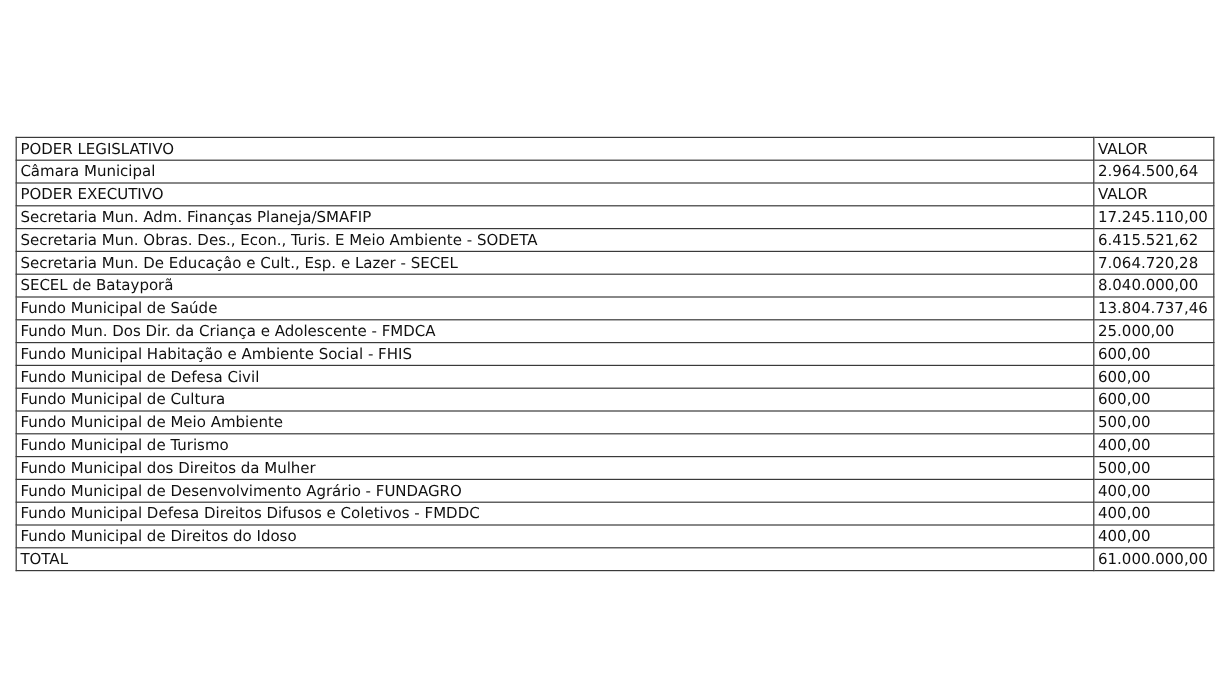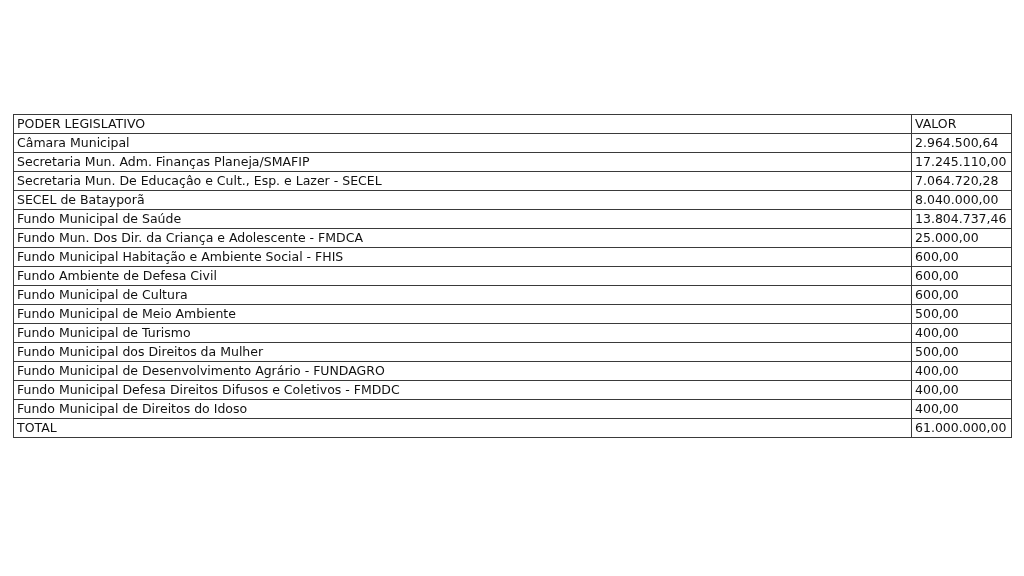--- a/index.html
+++ b/index.html
@@ -53,22 +53,30 @@
     <tbody>
         <tr>
           <td class="col-label">PODER LEGISLATIVO</td>
           <td class="col-value">VALOR</td>
         </tr>
         <tr>
           <td class="col-label">Câmara Municipal</td>
           <td class="col-value">2.964.500,64</td>
         </tr>
         <tr>
+          <td class="col-label">PODER EXECUTIVO</td>
+          <td class="col-value">VALOR</td>
+        </tr>
+        <tr>
           <td class="col-label">Secretaria Mun. Adm. Finanças Planeja/SMAFIP</td>
           <td class="col-value">17.245.110,00</td>
+        </tr>
+        <tr>
+          <td class="col-label">Secretaria Mun. Obras. Des., Econ., Turis. E Meio Ambiente - SODETA</td>
+          <td class="col-value">6.415.521,62</td>
         </tr>
         <tr>
           <td class="col-label">Secretaria Mun. De Educaçâo e Cult., Esp. e Lazer - SECEL</td>
           <td class="col-value">7.064.720,28</td>
         </tr>
         <tr>
           <td class="col-label">SECEL de Batayporã</td>
           <td class="col-value">8.040.000,00</td>
         </tr>
         <tr>
@@ -77,21 +85,21 @@
         </tr>
         <tr>
           <td class="col-label">Fundo Mun. Dos Dir. da Criança e Adolescente - FMDCA</td>
           <td class="col-value">25.000,00</td>
         </tr>
         <tr>
           <td class="col-label">Fundo Municipal Habitação e Ambiente Social - FHIS</td>
           <td class="col-value">600,00</td>
         </tr>
         <tr>
-          <td class="col-label">Fundo Ambiente de Defesa Civil</td>
+          <td class="col-label">Fundo Municipal de Defesa Civil</td>
           <td class="col-value">600,00</td>
         </tr>
         <tr>
           <td class="col-label">Fundo Municipal de Cultura</td>
           <td class="col-value">600,00</td>
         </tr>
         <tr>
           <td class="col-label">Fundo Municipal de Meio Ambiente</td>
           <td class="col-value">500,00</td>
         </tr>

